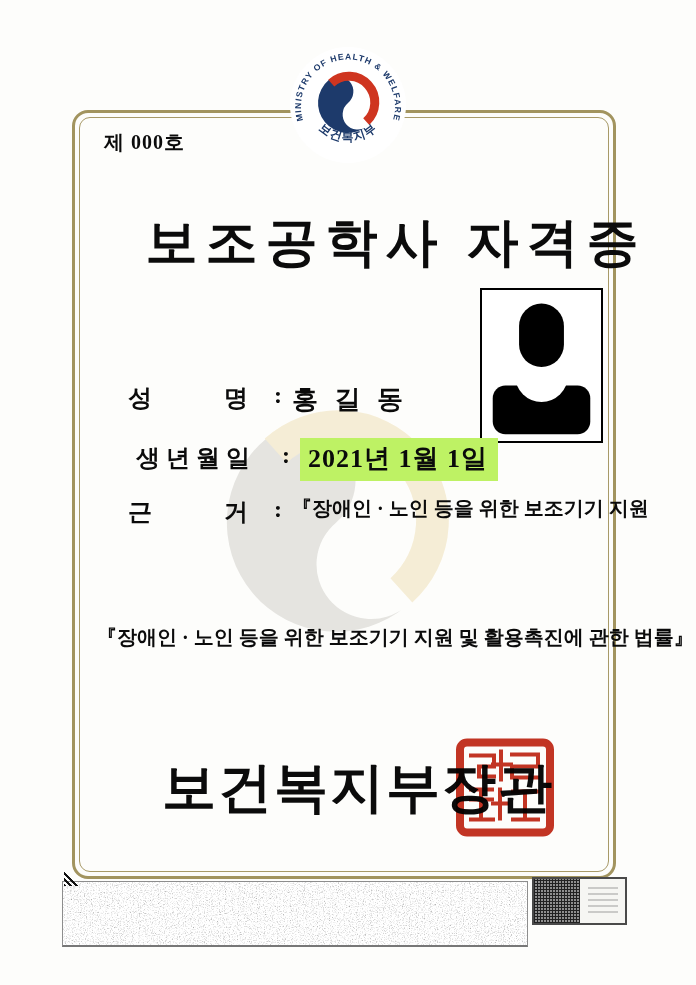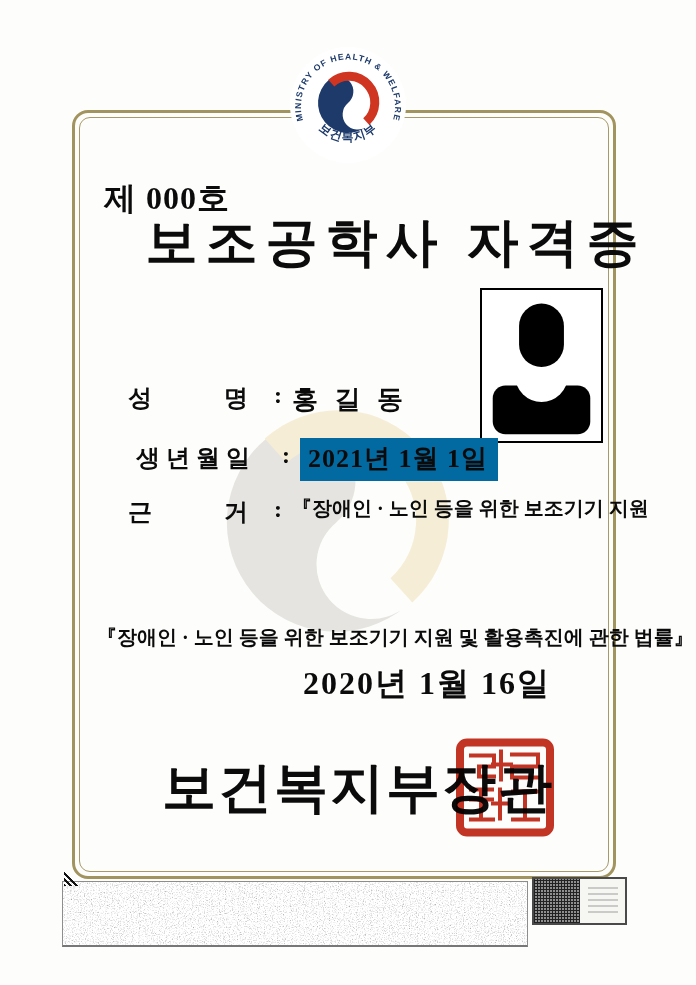--- a/index.html
+++ b/index.html
@@ -17,42 +17,42 @@
   .border-inner {
     position:absolute; left:79px; top:117px; width:530px; height:755px;
     border:1px solid #a89a68; border-radius:11px; z-index:1;
   }
   
   .watermark { position:absolute; left:198px; top:396px; width:276px; height:262px; z-index:1; opacity:.9; }
   
   .emblem { position:absolute; left:288px; top:44px; width:120px; height:126px; z-index:3; }
   .cert-number {
     position:absolute; left:104px; top:129px; z-index:2;
-    font-size:32px; font-weight:bold; letter-spacing:1px;margin-top:48px;
+    font-size:20px; font-weight:bold; letter-spacing:1px;
   }
   .cert-title {
     position:absolute; left:72px; top:208px; width:648px; z-index:2;
     text-align:center; font-size:52px; font-weight:bold; letter-spacing:8px;
   }
   
   .photo-box {
     position:absolute; left:480px; top:288px; width:123px; height:155px;
     background:#ffffff; border:2px solid #000; z-index:2;
   }
   
   .field-row { position:absolute; left:128px; z-index:2; display:flex; align-items:flex-start; }
   .field-label { font-size:24px; font-weight:bold; white-space:pre; width:146px; }
   .field-colon { font-size:24px; font-weight:bold; margin:0 10px 0 0; }
   .row-name  { top:382px; }
   .row-birth { top:442px;margin-left:8px; }
   .row-basis { top:496px; }
   .row-basis .field-label, .row-basis .field-colon { margin-top:0; }
   .value-name { font-size:26px; font-weight:bold; letter-spacing:5px; white-space:pre; }
   .value-birth {
-    font-size:26px; font-weight:bold; background:#0369a1;
+    font-size:26px; font-weight:bold; background:#bef264;
     padding:3px 10px 5px 8px; margin-top:-4px; letter-spacing:1px; white-space:pre;
   }
   .value-basis { font-size:20px; font-weight:bold; line-height:25px; white-space:pre; }
   .statement {
     position:absolute; left:88px; top:575px; width:545px; z-index:2;
     font-size:20px; font-weight:bold; line-height:25px; white-space:pre;
   }
   .statement .line1 { display:block; padding-left:9px; }
   .statement .line2 { display:block; }
   .issue-date {
@@ -157,21 +157,20 @@
   <div class="field-row row-basis">
     <span class="field-label">근   거</span>
     <span class="field-colon">:</span>
     <span class="value-basis"><span>『장애인 · 노인 등을 위한 보조기기 지원</span><br></span>
   </div>
 
   <div class="statement">
     <span class="line1">『장애인 · 노인 등을 위한 보조기기 지원 및 활용촉진에 관한 법률』</span>
   </div>
 
-  <div class="issue-date">2020년 1월 16일</div>
 
   <div class="issuer">보건복지부장관</div>
 
   <div class="seal">
     <svg viewBox="0 0 100 100" width="100" height="101">
       <g fill="none" stroke="#c43524" stroke-width="4" stroke-linecap="square">
         <rect x="5" y="5" width="90" height="90" rx="7" stroke-width="8"></rect>
         <path d="M16,18 h23 v11 h-15 v10 h15"></path>
         <path d="M16,52 h21 M16,62 h21 M26,52 v29 M16,82 h22"></path>
         <path d="M46,14 v28 M38,27 h18"></path>

